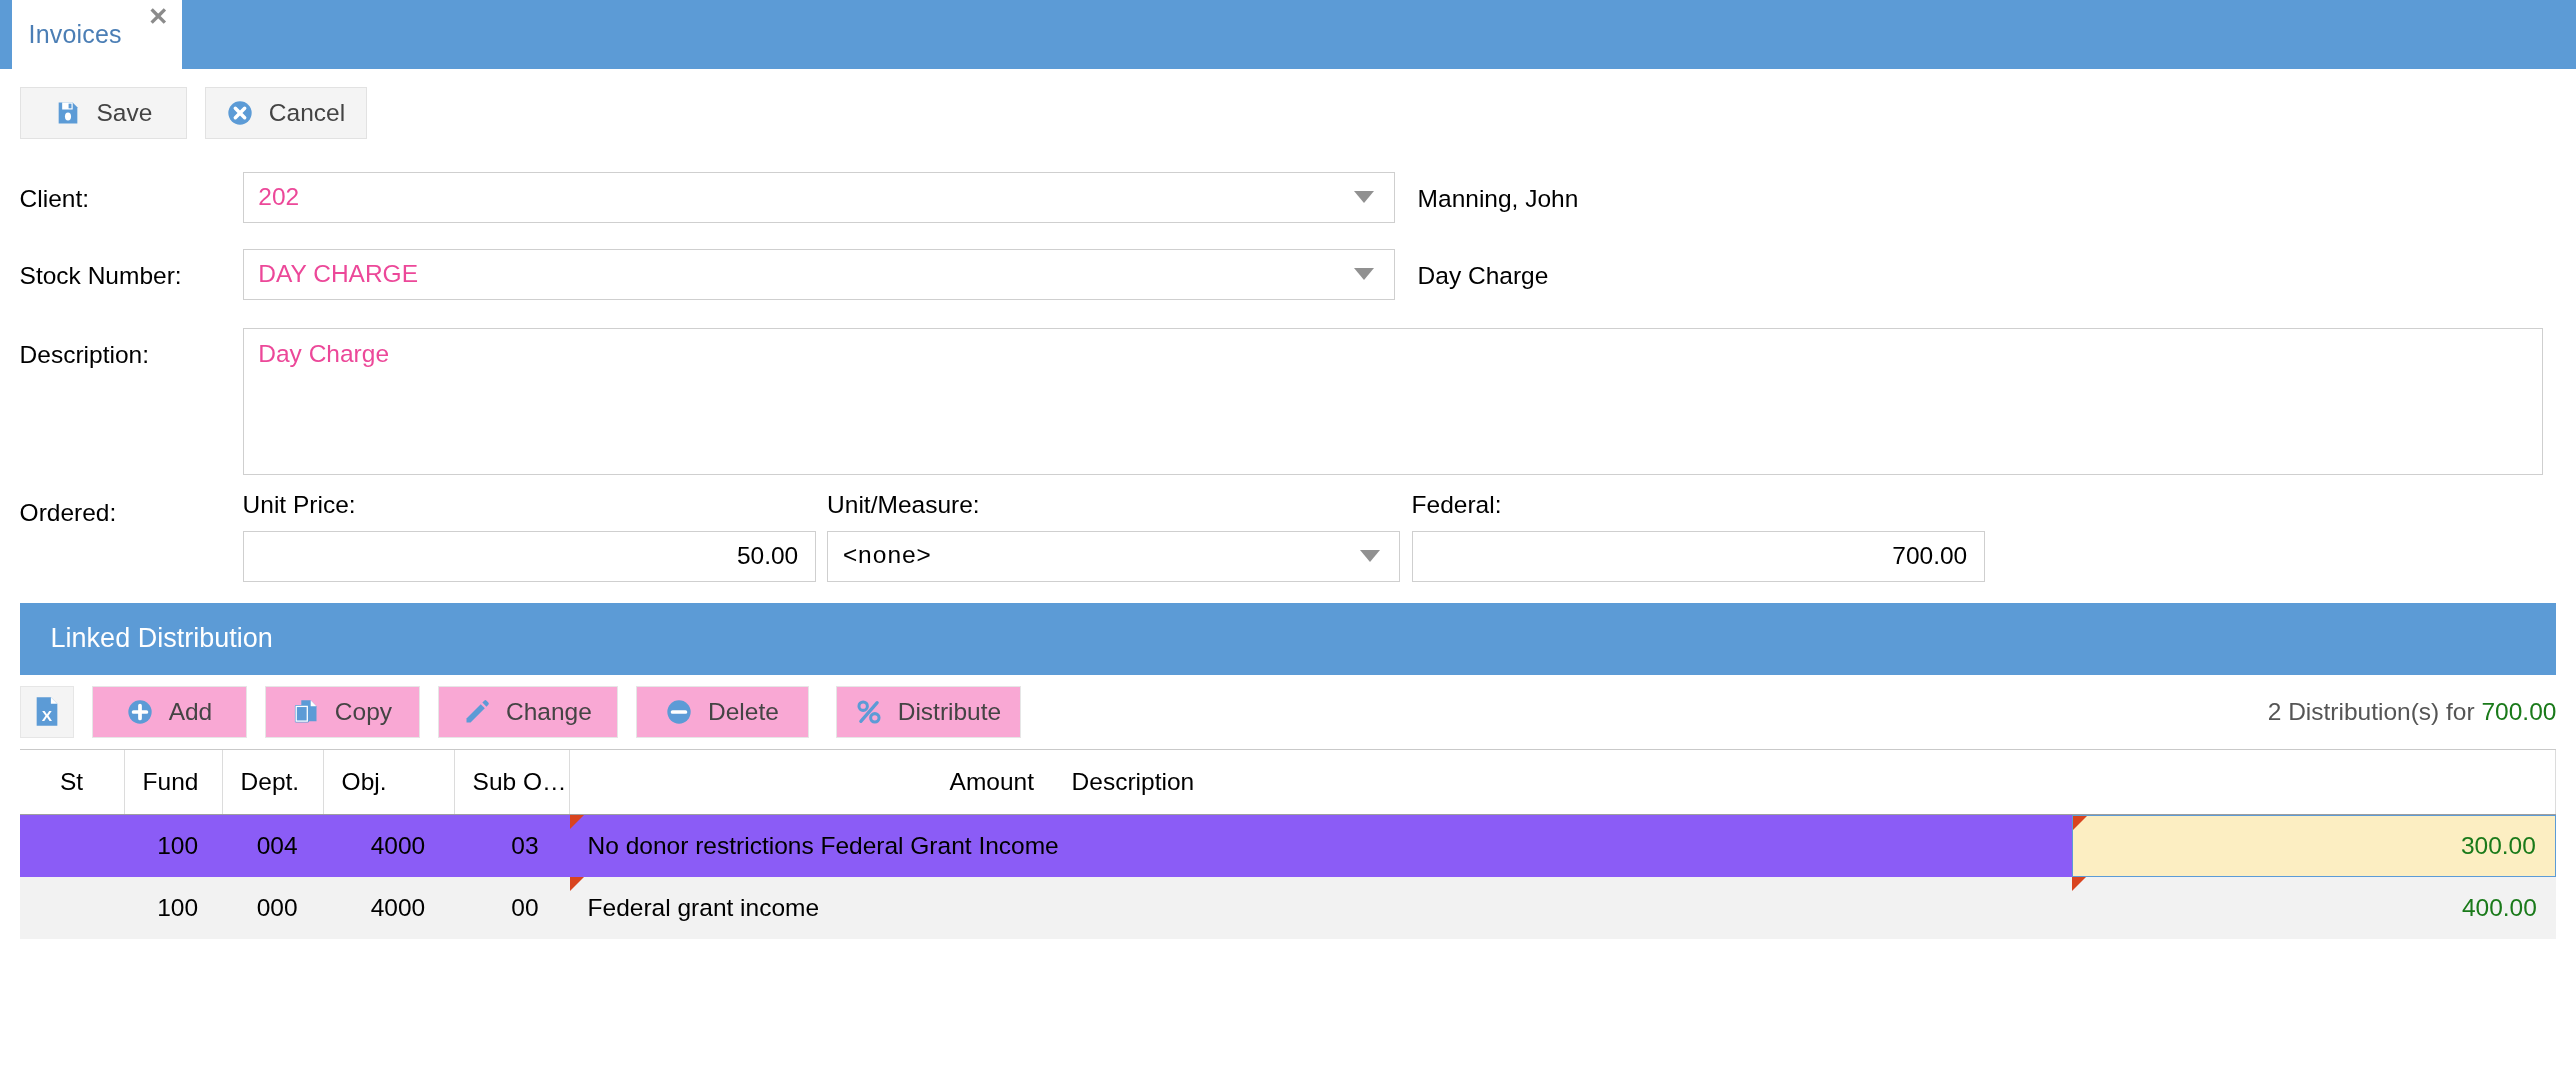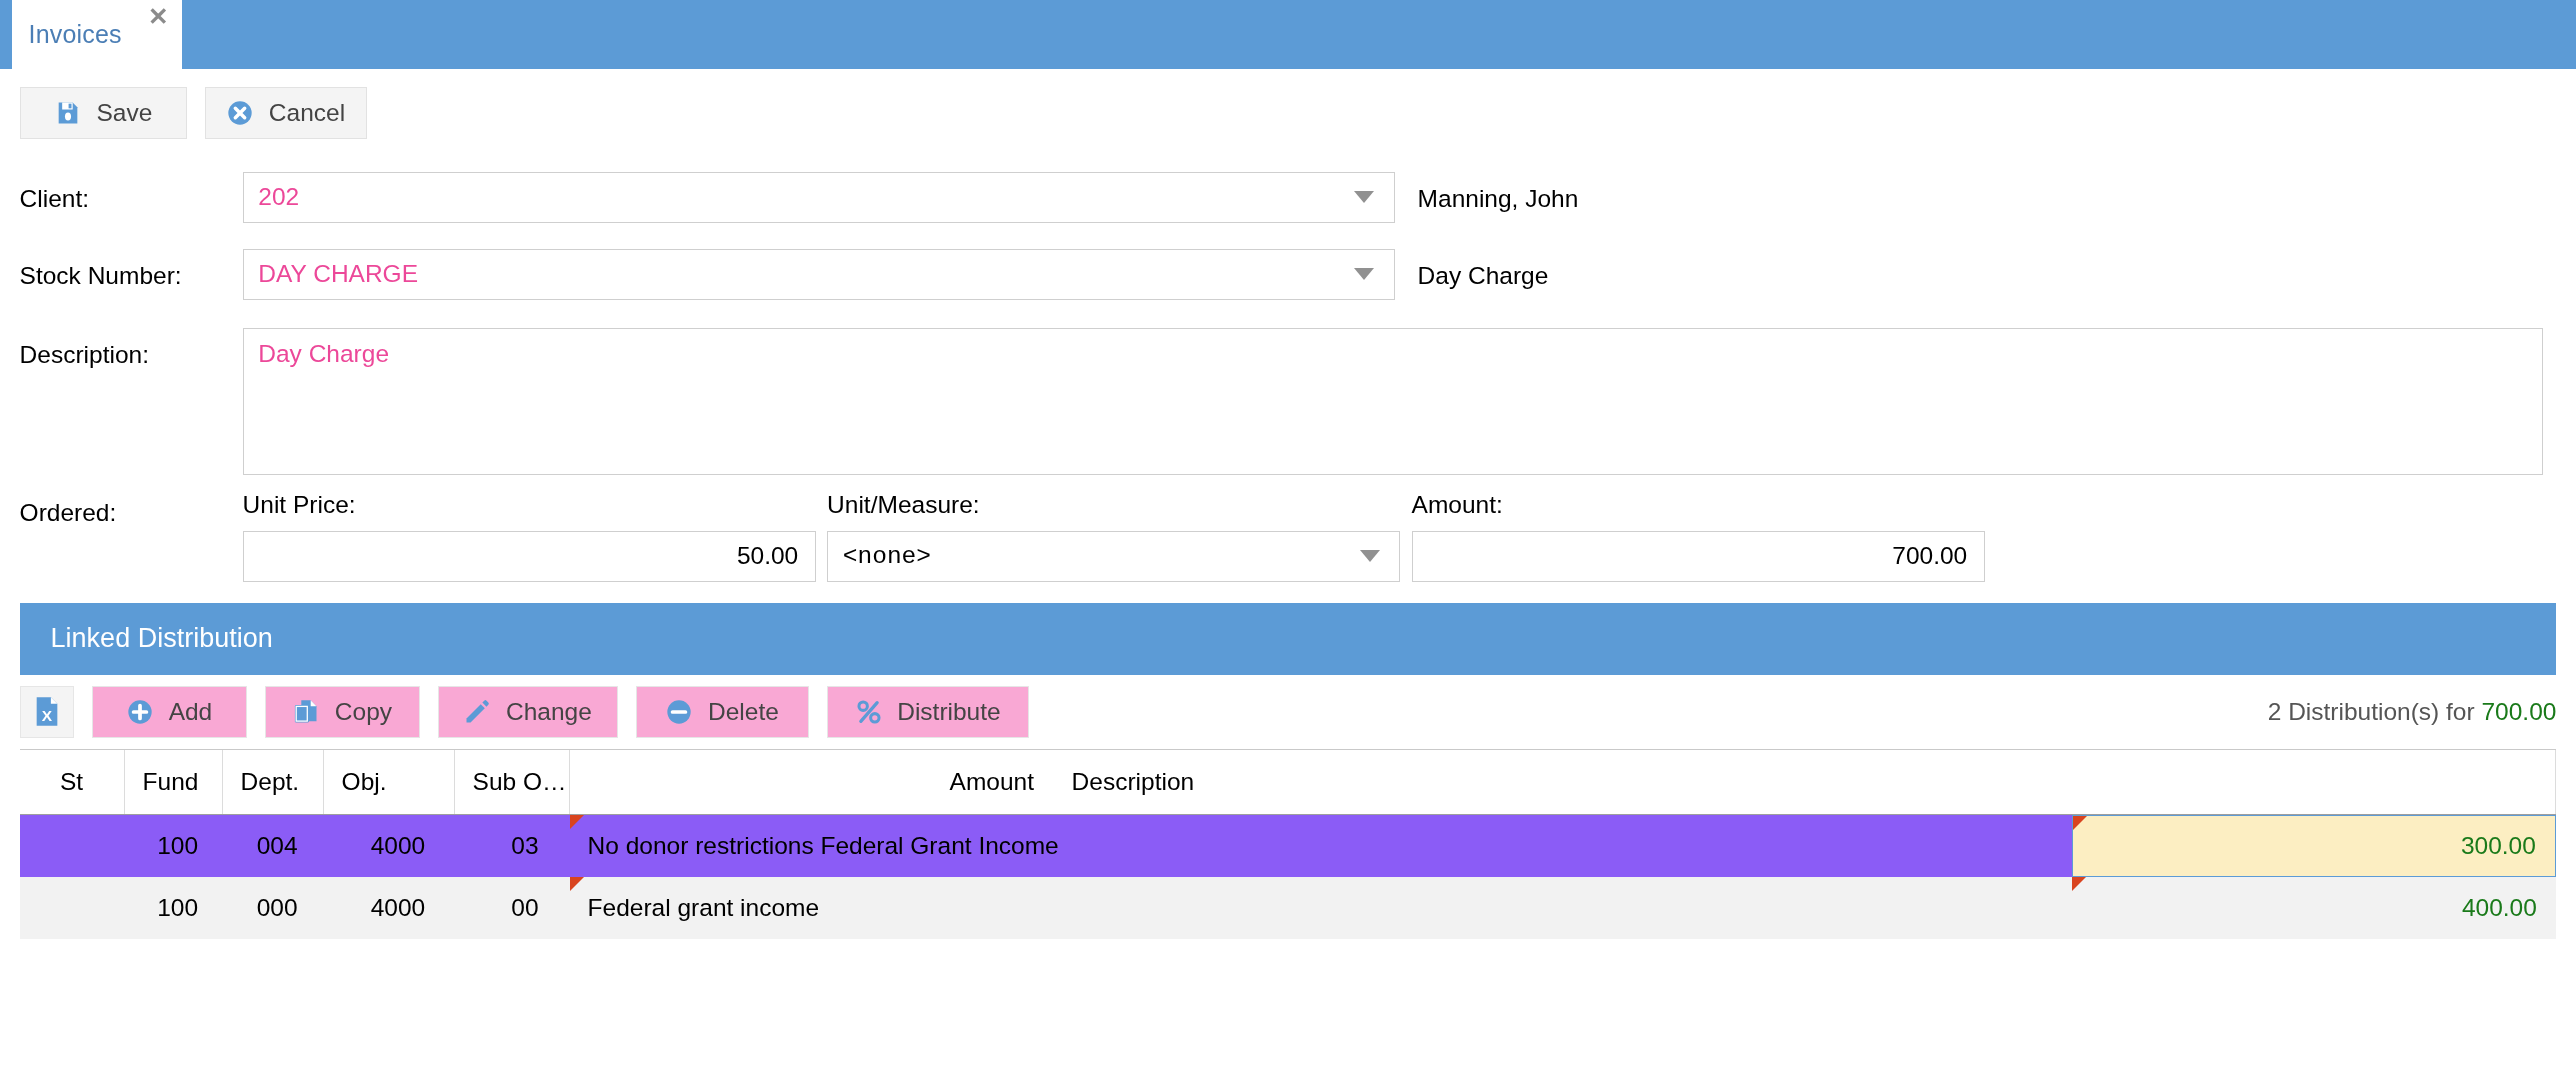--- a/index.html
+++ b/index.html
@@ -212,21 +212,21 @@
     box-sizing: border-box;
     color: #444;
     font-size: 24.5px;
     padding: 0 24.5px;
     cursor: pointer;
   }
   .dbtn.add      { width: 155px; }
   .dbtn.copy     { width: 155px; }
   .dbtn.change   { width: 180px; }
   .dbtn.delete   { width: 173px; }
-  .dbtn.distrib  { width: 202px; }
+  .dbtn.distrib  { width: 185px; margin-left: 9px; }
   .ld-count {
     position: absolute;
     right: 0;
     font-size: 24.5px;
     color: #555555;
   }
   .ld-count .amt { color: #1a7a1a; }
 
   
   .grid {
@@ -370,21 +370,21 @@
         </div>
       </div>
       <div class="ocol um">
         <div class="ocol-head">Unit/Measure:</div>
         <div class="ofield sel">
           <span class="val">&lt;none&gt;</span>
           <span class="caret"></span>
         </div>
       </div>
       <div class="ocol amt">
-        <div class="ocol-head">Amount:</div>
+        <div class="ocol-head">Federal:</div>
         <div class="ofield num">
           <span>700.00</span>
         </div>
       </div>
     </div>
   </div>
 </div>
 
 <div class="ld-header">
   <span class="ld-title">Linked Distribution</span>

